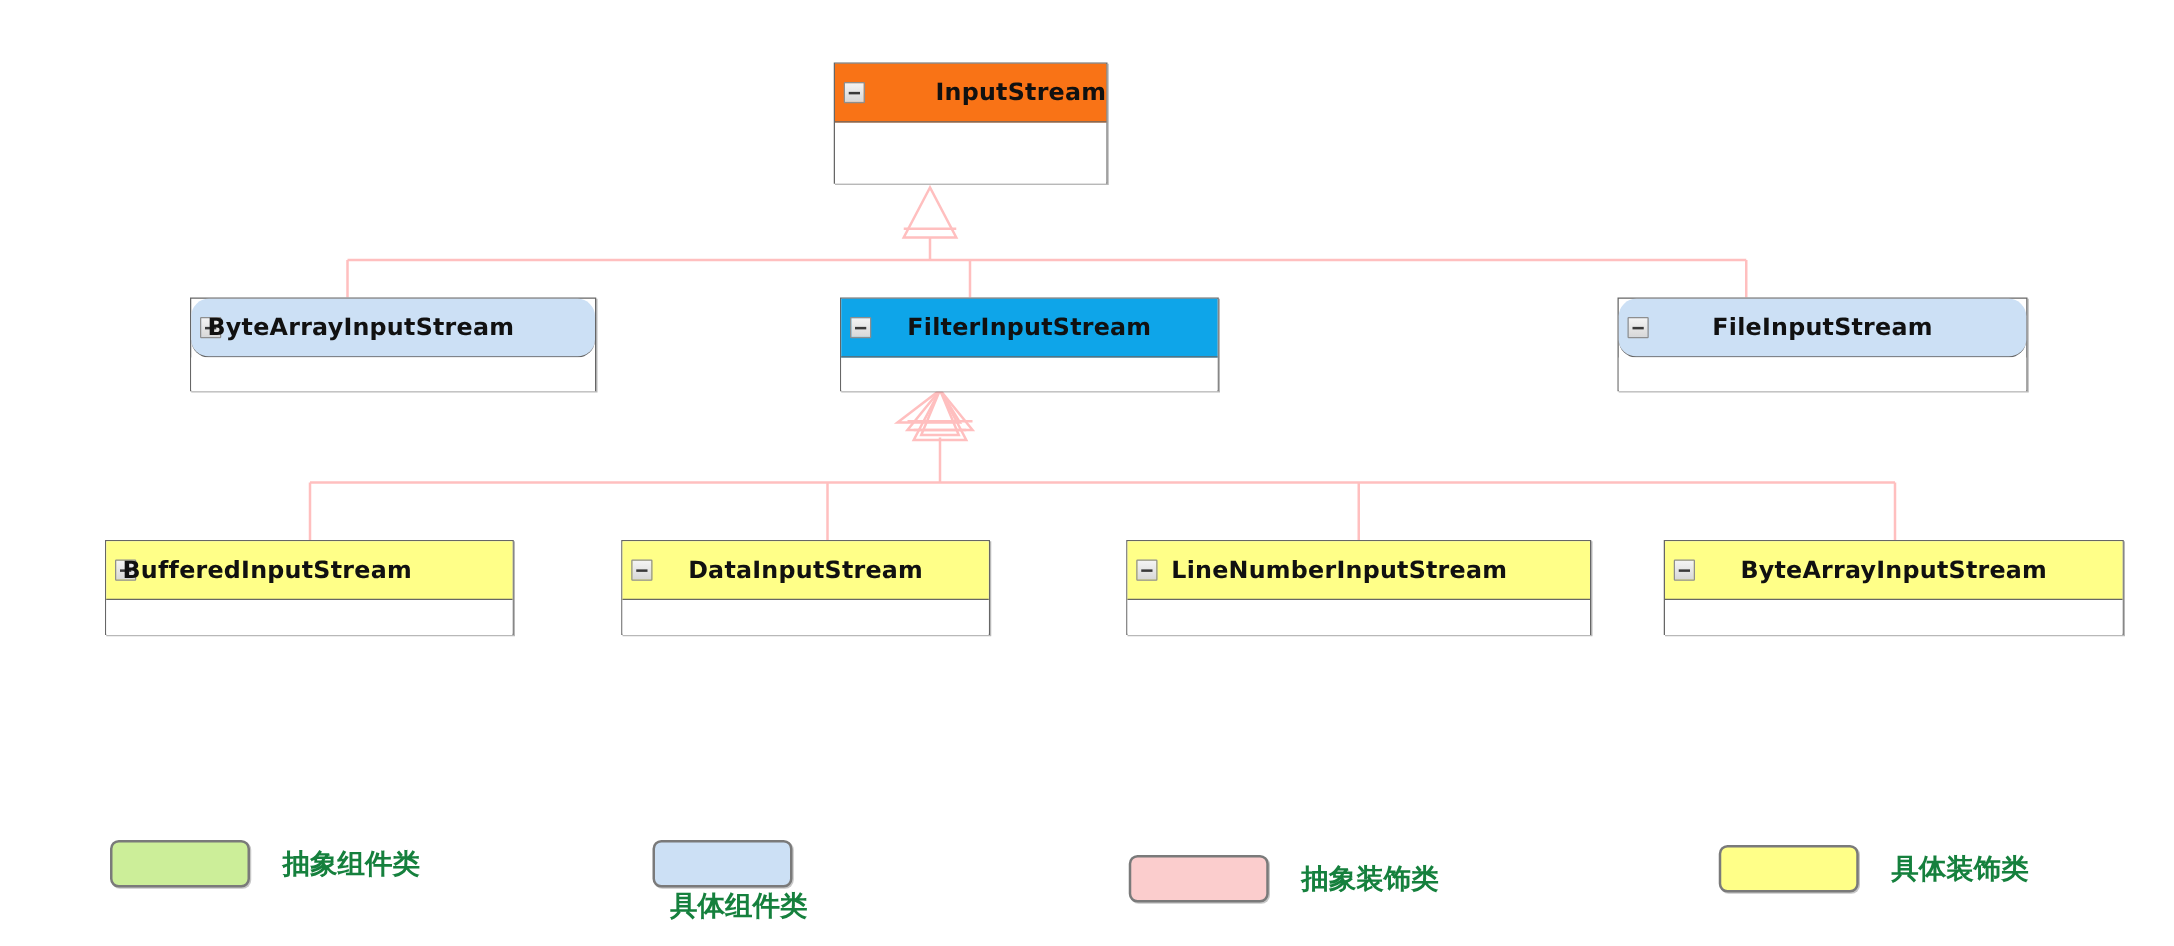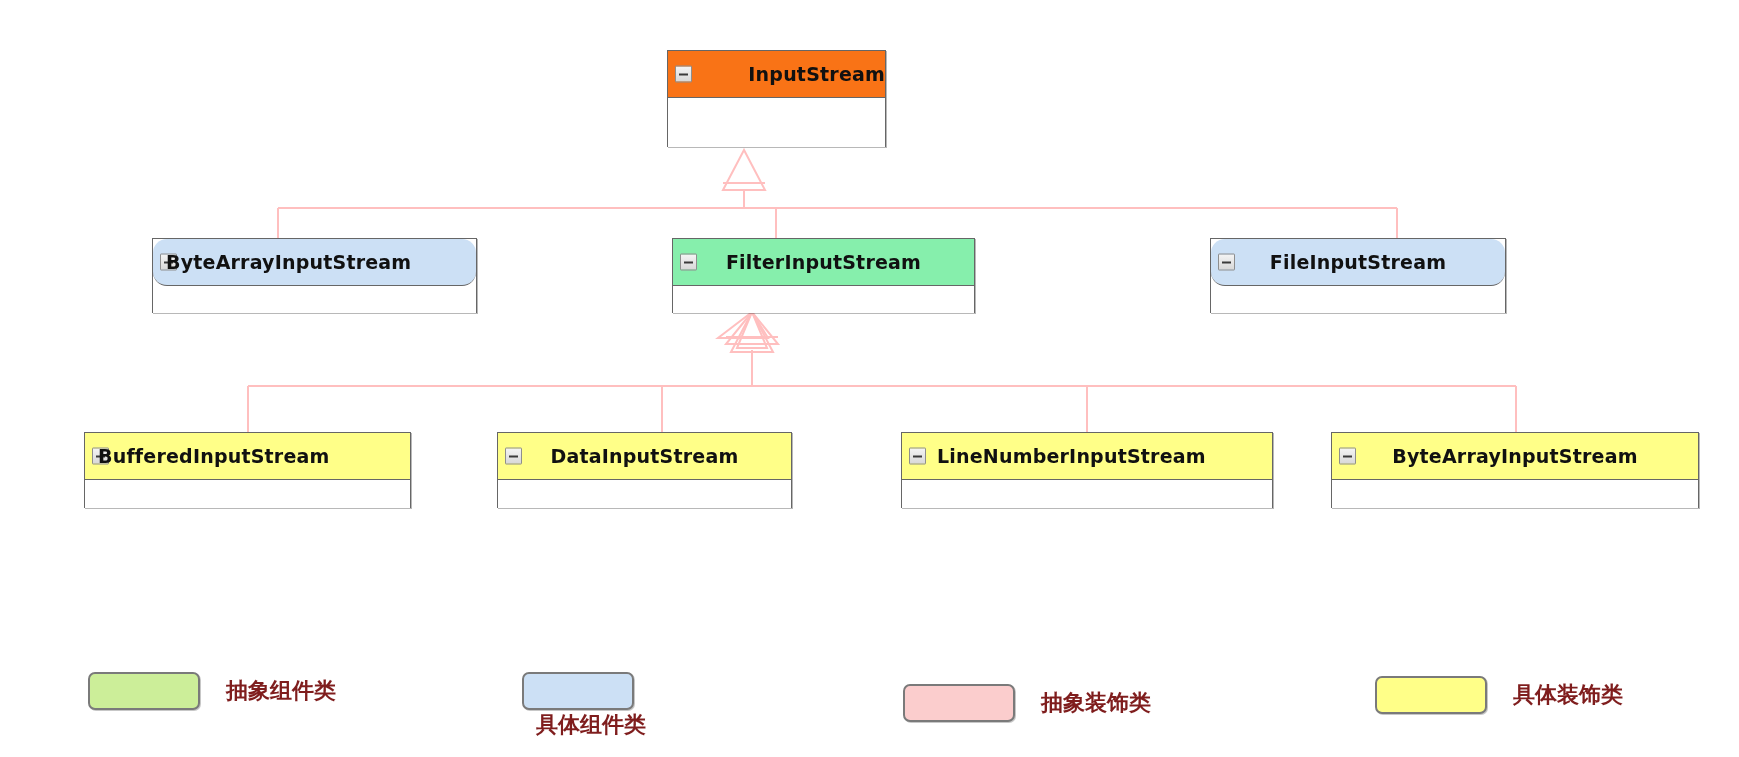--- a/index.html
+++ b/index.html
@@ -57,42 +57,42 @@
     content:"";
     position:absolute;
     left:3px;top:7px;
     width:9px;height:2px;
     background:#3a3a3a;
   }
 
   
   .fill-green {background:#f97316;justify-content:flex-end;}
   .fill-blue  {background:#cce0f5;border-radius:14px;}
-  .fill-pink  {background:#86efac;}
+  .fill-pink  {background:#0ea5e9;}
   .fill-yellow{background:#ffff88;}
 
   
   .tight .uml-title{position:absolute;left:13px;}
 
   
   #legend{position:absolute;left:0;top:660px;width:1739px;height:80px;}
   .legend-item{position:absolute;display:flex;align-items:center;}
   .legend-swatch{
     width:112px;height:38px;
     box-sizing:border-box;
     border:2px solid #7a7a7a;
     border-radius:7px;
     box-shadow:1px 1px 0 rgba(0,0,0,.22);
   }
   .legend-label{
     margin-left:26px;
     font-family:"DejaVu Sans",sans-serif;
     font-size:22px;
     font-weight:bold;
-    color:#7f1d1d;
+    color:#15803d;
     white-space:nowrap;
   }
 </style>
 </head>
 <body>
 
 <div id="canvas">
 
   <svg id="wires" viewBox="0 0 1739 757" xmlns="http://www.w3.org/2000/svg">
     <g stroke="#ffbfbf" stroke-width="2" fill="none">
@@ -143,21 +143,21 @@
   </div>
 
   <div class="uml-box" style="left:672px;top:238px;width:303px;height:75px;">
     <div class="uml-header fill-pink">
       <span class="minus-icon"></span>
       <span class="uml-title">FilterInputStream</span>
     </div>
     <div class="uml-body" style="height:27px;"></div>
   </div>
 
-  <div class="uml-box" style="left:1210px;top:238px;width:296px;height:75px;text-align:right;">
+  <div class="uml-box" style="left:1294px;top:238px;width:328px;height:75px;text-align:right;">
     <div class="uml-header fill-blue">
       <span class="minus-icon"></span>
       <span class="uml-title">FileInputStream</span>
     </div>
     <div class="uml-body" style="height:27px;"></div>
   </div>
 
   <div class="uml-box tight" style="left:84px;top:432px;width:327px;height:76px;text-decoration:underline;">
     <div class="uml-header fill-yellow">
       <span class="minus-icon"></span>

